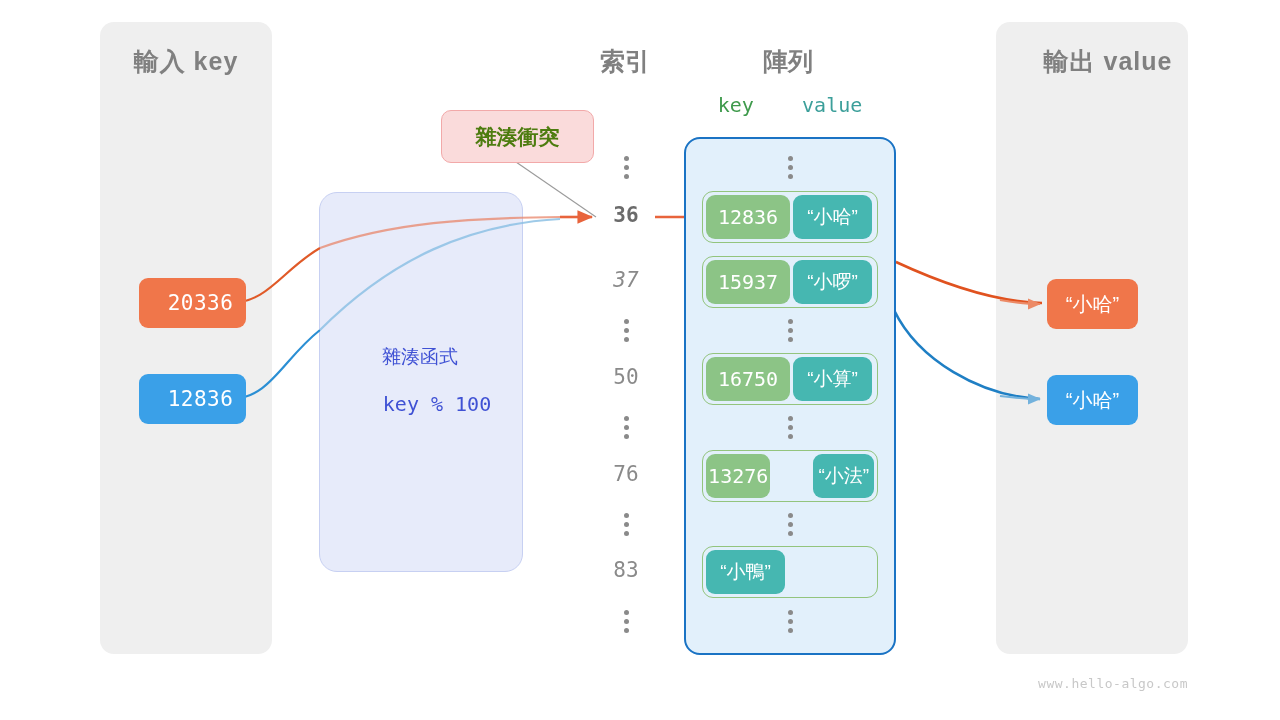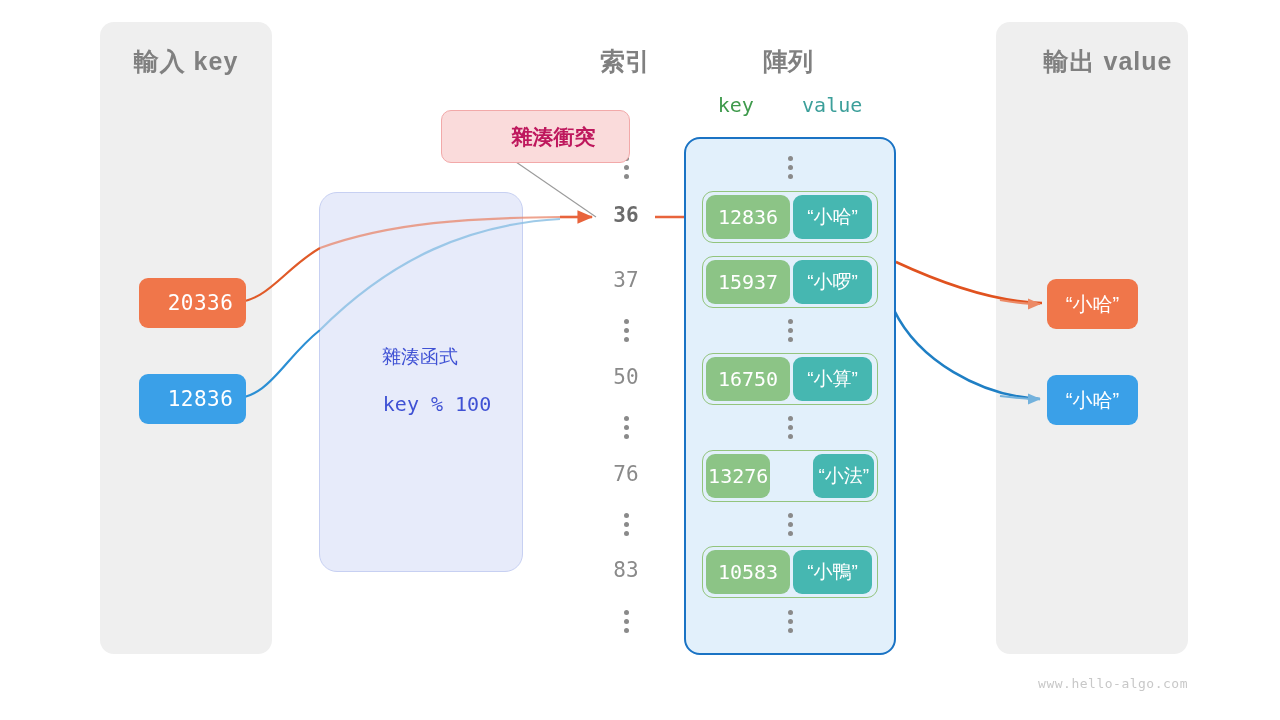--- a/index.html
+++ b/index.html
@@ -116,21 +116,21 @@
     position:absolute;left:702px;width:176px;display:flex;
     flex-direction:column;align-items:center;gap:4px;
   }
   .rowdots i{display:block;width:5px;height:5px;border-radius:50%;background:#8a8a8a;}
 
   
   #collision{
     position:absolute;left:441px;top:110px;width:151px;height:51px;
     background:#fadbdb;border:1px solid #f2a9a9;border-radius:10px;
     display:flex;align-items:center;justify-content:center;
-    color:#be185d;font-size:21px;font-weight:bold;padding-left:36px;
+    color:#4d7c0f;font-size:21px;font-weight:bold;
   }
 
   
   #watermark{
     position:absolute;left:968px;top:676px;width:220px;text-align:right;
     font-size:13px;color:#c8c8c8;letter-spacing:0.5px;
     font-family:"DejaVu Sans Mono","Liberation Mono",monospace;
   }
 
   svg.wires{position:absolute;left:0;top:0;width:1280px;height:720px;pointer-events:none;}
@@ -200,21 +200,21 @@
 
   <div id="array-box"></div>
 
   <div id="index-col">
       <div class="vdots" style="top: 19px;">
         <i></i>
         <i></i>
         <i></i>
       </div>
       <div class="idx bold" style="top: 66px;">36</div>
-      <div class="idx" style="top: 131px;">37</div>
+      <div class="idx" style="top: 131px; font-style: italic;">37</div>
       <div class="vdots" style="top: 182px;">
         <i></i>
         <i></i>
         <i></i>
       </div>
       <div class="idx" style="top: 228px;">50</div>
       <div class="vdots" style="top: 279px;">
         <i></i>
         <i></i>
         <i></i>
@@ -263,21 +263,20 @@
       <div class="row" style="top: 450px; gap: 43px;">
         <div class="cell-key">13276</div>
         <div class="cell-val">“小法”</div>
       </div>
       <div class="rowdots" style="top: 513px;">
         <i></i>
         <i></i>
         <i></i>
       </div>
       <div class="row" style="top: 546px;">
-        <div class="cell-key">10583</div>
         <div class="cell-val">“小鴨”</div>
       </div>
       <div class="rowdots" style="top: 610px;">
         <i></i>
         <i></i>
         <i></i>
       </div>
     </div>
 
   <div id="collision">雜湊衝突</div>

